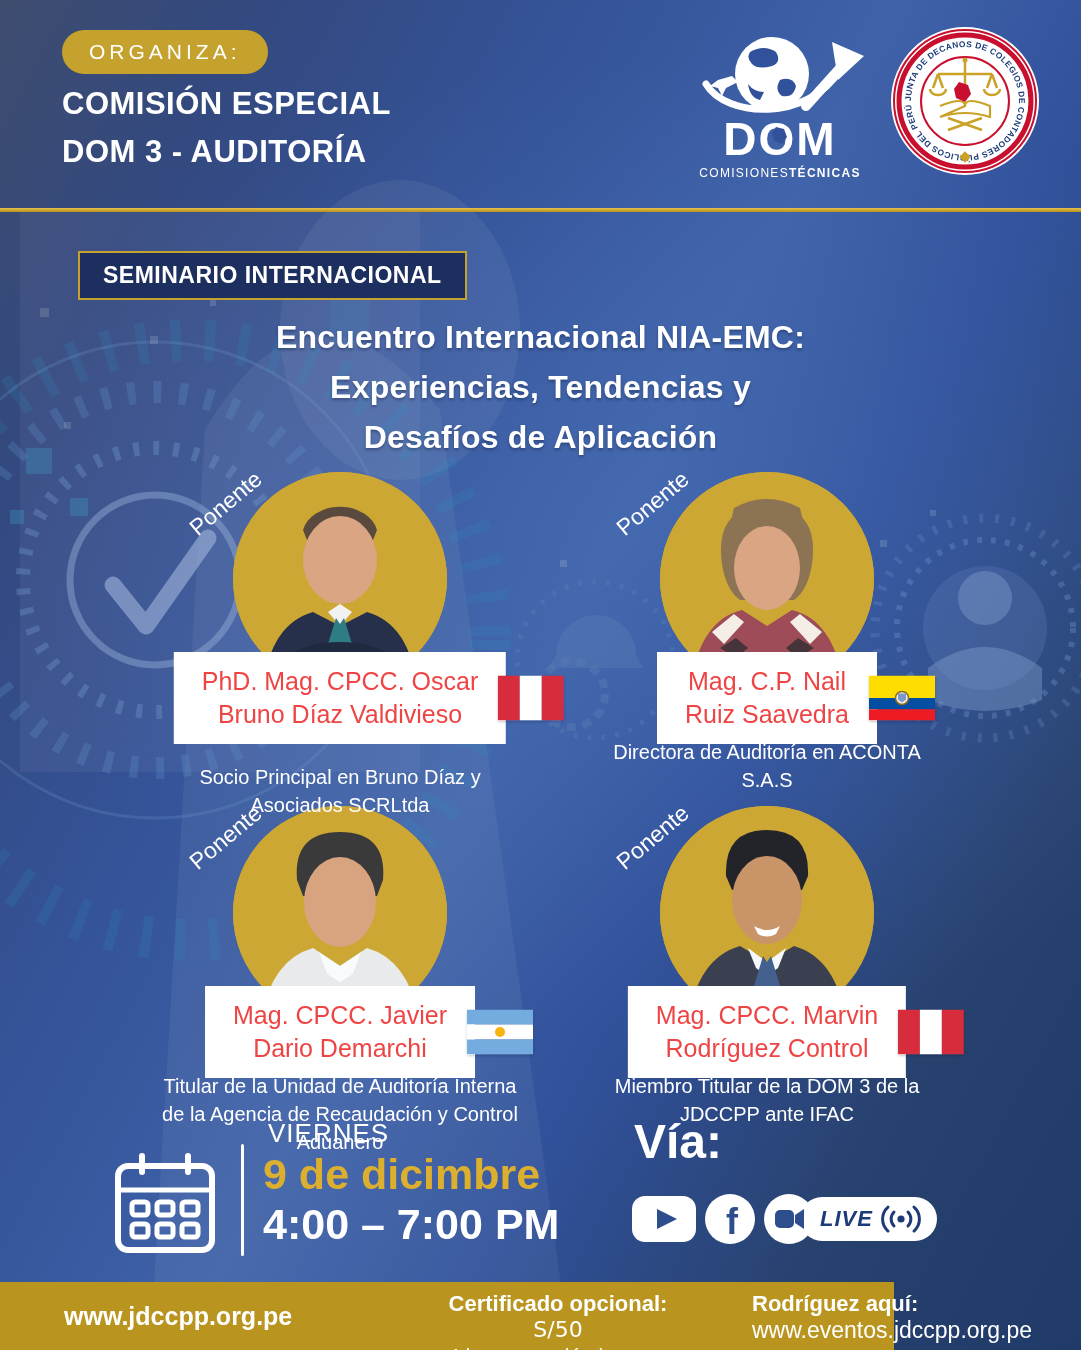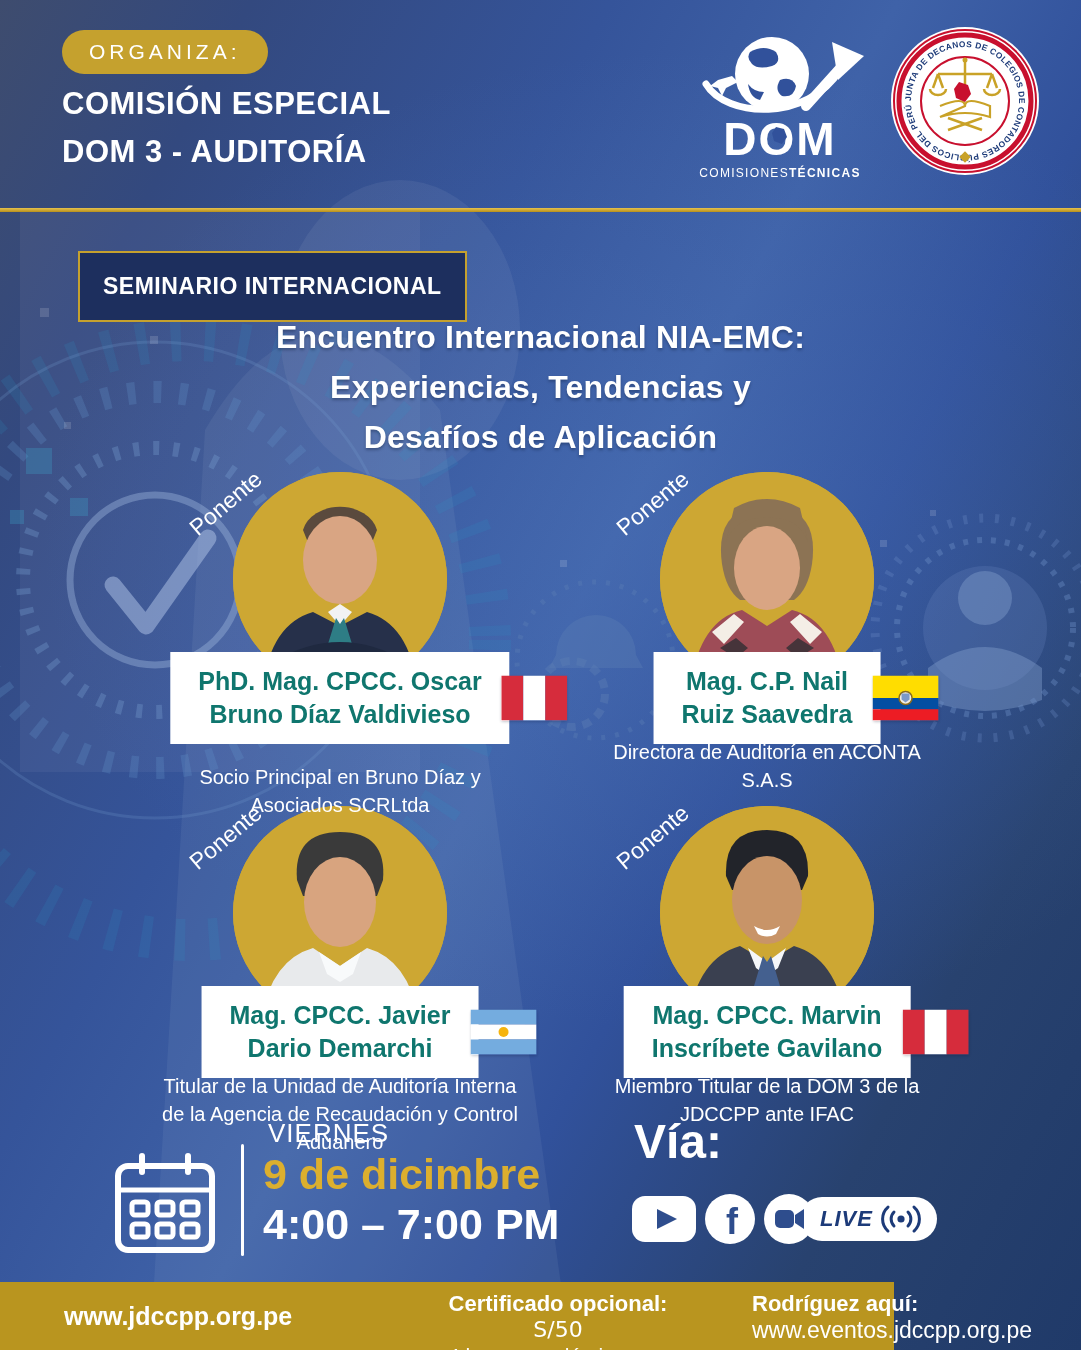--- a/index.html
+++ b/index.html
@@ -17,36 +17,36 @@
   .organiza-pill{left:62px;top:30px;background:#C5A12E;border-radius:26px;
     padding:10px 27px;font-size:21px;letter-spacing:4px;font-weight:400;}
   .commission{left:62px;top:80px;font-weight:700;font-size:31px;letter-spacing:0.5px;line-height:48px;}
   .dom-logo{left:688px;top:22px;}
   .seal{left:890px;top:26px;}
   .gold-line{left:0;top:208px;width:1081px;height:4px;
     background:linear-gradient(180deg,#e6c24c,#b8901c);}
 
   
   .seminar-badge{left:78px;top:251px;border:2px solid #C5A12E;background:#1d2f5e;
-    padding:20px 23px;font-size:23px;font-weight:700;letter-spacing:0.5px;}
+    padding:9px 23px;font-size:23px;font-weight:700;letter-spacing:0.5px;}
   .title{left:0;top:312px;width:1081px;text-align:center;font-weight:800;
     font-size:32px;line-height:50px;letter-spacing:0.2px;
     text-shadow:0 2px 3px rgba(10,20,45,0.35);}
 
   
   .card{width:430px;height:335px;}
   .card-1{left:125px;top:462px;}
   .card-2{left:552px;top:462px;}
   .card-3{left:125px;top:796px;}
   .card-4{left:552px;top:796px;}
   .ponente{left:58px;top:28px;transform:rotate(-40deg);font-size:23px;z-index:3;}
   .photo{left:108px;top:10px;width:214px;height:214px;border-radius:50%;
     overflow:hidden;background:#CDA733;z-index:1;}
-  .plate{top:190px;left:50%;transform:translateX(-50%);background:#fff;color:#0f766e;
-    padding:13px 28px;text-align:center;font-weight:700;font-size:25px;line-height:33px;
+  .plate{top:190px;left:50%;transform:translateX(-50%);background:#fff;color:#ef4444;
+    padding:13px 28px;text-align:center;font-weight:400;font-size:25px;line-height:33px;
     white-space:nowrap;z-index:2;}
   .flag{position:absolute;right:-58px;top:50%;transform:translateY(-50%);
     width:66px;height:45px;box-shadow:0 1px 3px rgba(10,20,45,0.3);}
   .desc{top:276px;left:50%;transform:translateX(-50%);text-align:center;
     font-size:20px;line-height:28px;z-index:2;}
   .card-1 .desc{width:320px;margin-top:25px;}
   .card-2 .desc{width:310px;}
   .card-3 .desc{width:360px;}
   .card-4 .desc{width:350px;}
 
@@ -284,21 +284,21 @@
         <path d="M66,70 q-2,-46 41,-46 q43,0 41,46 l-6,14 -70,0 z" fill="#22242A"></path>
         <ellipse cx="107" cy="94" rx="35" ry="44" fill="#C89468"></ellipse>
         <path d="M94,120 q13,8 26,0 l-4,8 q-9,5 -18,0 z" fill="#fff"></path>
         <path d="M28,214 q10,-62 52,-74 l27,16 27,-16 q42,12 52,74 z" fill="#3A4050"></path>
         <path d="M88,142 l19,14 19,-14 -8,20 -11,8 -11,-8 z" fill="#F5F7F9"></path>
         <path d="M103,150 l4,6 4,-6 9,30 -13,12 -13,-12 z" fill="#44608F"></path>
       </svg>
     </div>
     <div class="abs plate">
       <div>Mag. CPCC. Marvin</div>
-      <div>Inscríbete Gavilano</div>
+      <div>Rodríguez Control</div>
       <svg class="flag" viewBox="0 0 66 45" preserveAspectRatio="none">
         <rect width="22" height="45" fill="#D62C3C"></rect>
           <rect x="22" width="22" height="45" fill="#fff"></rect>
           <rect x="44" width="22" height="45" fill="#D62C3C"></rect>
       </svg>
     </div>
     <div class="abs desc">Miembro Titular de la DOM 3 de la JDCCPP ante IFAC</div>
   </div>
 
   <div class="abs schedule">

